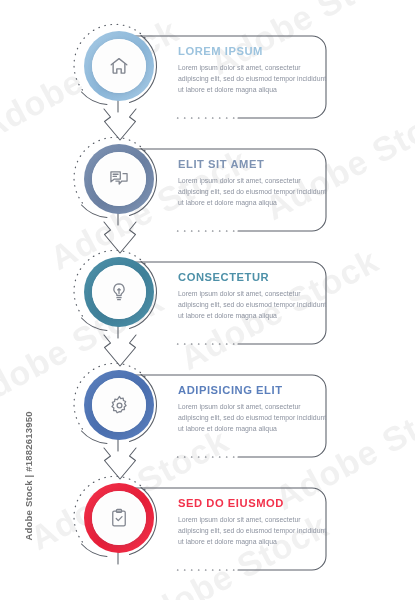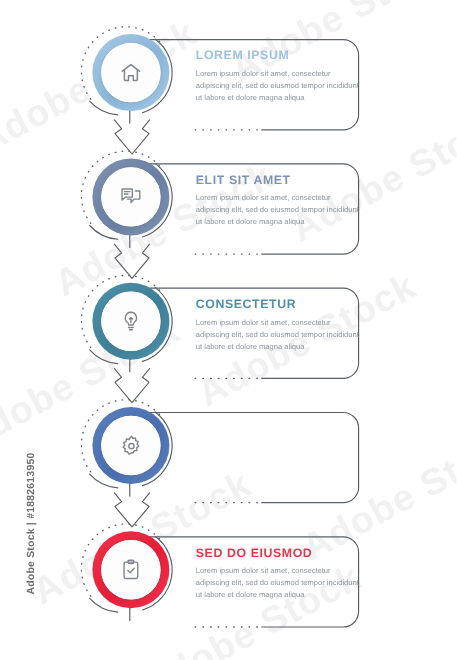--- a/index.html
+++ b/index.html
@@ -232,20 +232,24 @@
         </svg>
         <div class="ring" style="background: linear-gradient(135deg, rgb(91, 127, 188) 0%, rgb(74, 111, 176) 55%, rgb(91, 127, 188) 100%);"></div>
         <div class="ring-inner"></div>
         <div class="icon-holder">
           <svg width="23" height="23" viewBox="0 0 24 24" fill="none" stroke="#80858f" stroke-width="1.35" stroke-linecap="round" stroke-linejoin="round">
             <circle cx="12" cy="12" r="2.5"></circle>
             <path d="M12 2.6l1.3 2.2 2.5-.5.3 2.5 2.3 1-1.1 2.3 1.6 2-2 1.6.3 2.5-2.5.2-1.2 2.2L12 18.4l-2.5 1.2-1.2-2.2-2.5-.2.3-2.5-2-1.6 1.6-2L4.6 8.8l2.3-1 .3-2.5 2.5.5z"></path>
           </svg>
         </div>
       </div>
+      <div class="txt" style="top: 18px;">
+        <div class="step-title" style="color: rgb(91, 127, 188);">ADIPISICING ELIT</div>
+        <div class="step-body">Lorem ipsum dolor sit amet, consectetur adipiscing elit, sed do eiusmod tempor incididunt ut labore et dolore magna aliqua</div>
+      </div>
     </div>
     <div class="step" style="top: 479px;">
       <div class="panel">
         <svg class="panel-svg" width="212" height="86" viewBox="0 0 212 86">
           <path d="M 2 78 L 2 16 A 14 14 0 0 1 16 2 L 196 2 A 14 14 0 0 1 210 16 L 210 70 A 14 14 0 0 1 196 84 L 122 84" fill="none" stroke="#5a5f68" stroke-width="1.05" stroke-linecap="round"></path>
           <path d="M 118 84 L 60 84" fill="none" stroke="#5a5f68" stroke-width="1.15" stroke-linecap="round" stroke-dasharray="0.6 6.4"></path>
         </svg>
       </div>
       <div class="circle-wrap">
         <svg class="arc-svg" width="96" height="112" viewBox="0 0 96 112">

